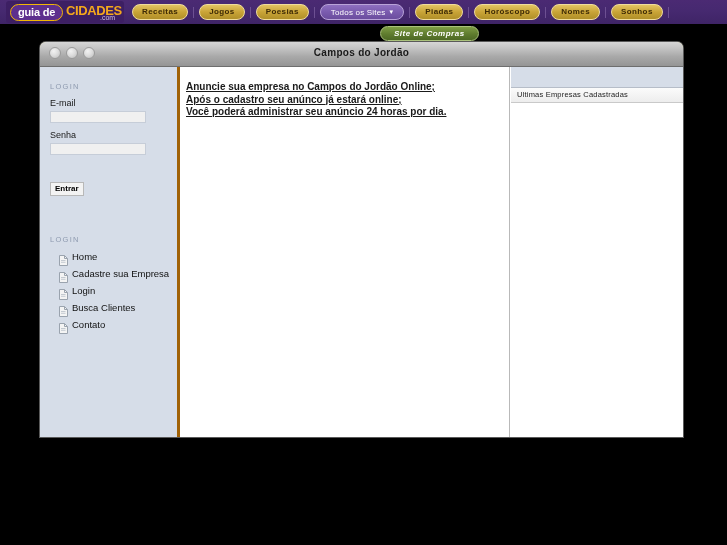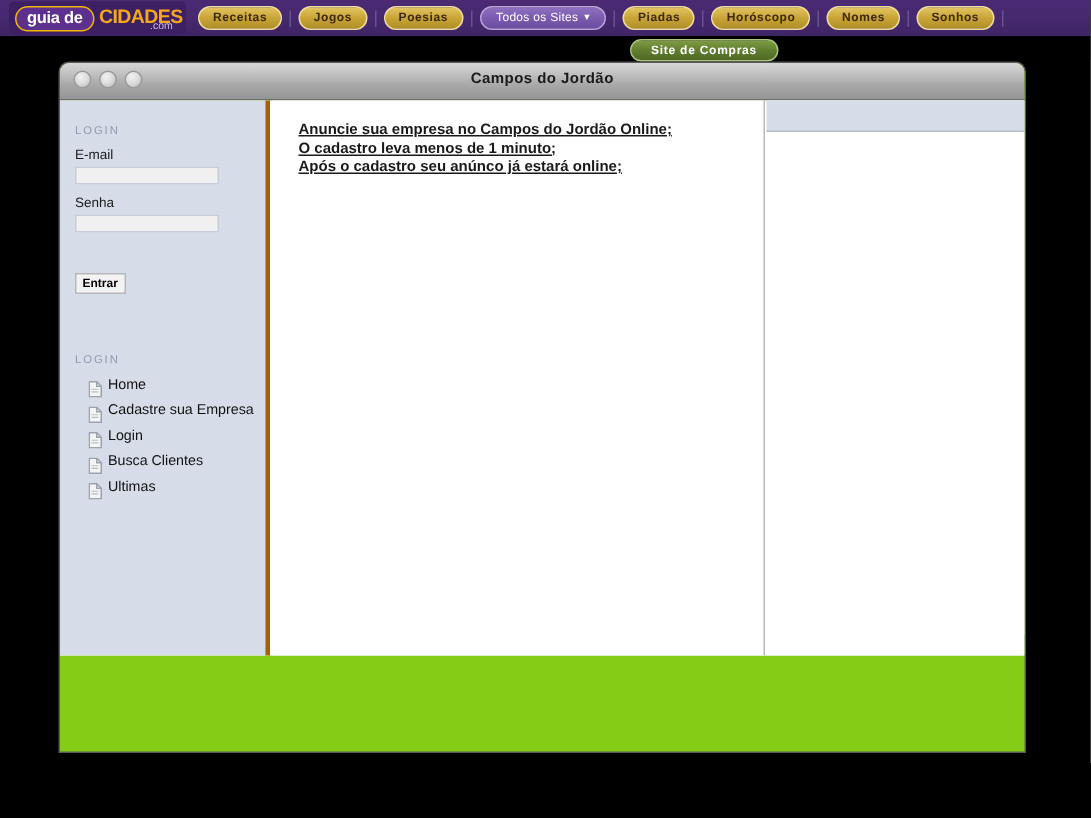--- a/index.html
+++ b/index.html
@@ -117,42 +117,43 @@
 
   
   .secondrow {
     position: absolute;
     left: 0; top: 24px;
     width: 727px; height: 16px;
     background: #000000;
   }
   .compras-btn {
     position: absolute;
-    left: 420px; top: 2px;
+    left: 380px; top: 2px;
     height: 13px;
     line-height: 13px;
     padding: 0 13px;
     border-radius: 8px;
     background: linear-gradient(to bottom, #7e9c44 0%, #5f7c2e 55%, #4d6824 100%);
     border: 1px solid #aac27c;
     color: #ffffff;
     font-size: 8px;
     font-weight: bold;
     letter-spacing: 0.5px;
     white-space: nowrap;
     cursor: pointer;
+    font-style: italic;
   }
 
   
   .window {
     position: absolute;
     left: 40px; top: 42px;
     width: 643px;
-    height: 459px;
-    background: #84cc16;
+    height: 395px;
+    background: #fef9c3;
     border-radius: 6px 6px 0 0;
     box-shadow: 0 0 0 1px #5a5a5a;
     overflow: hidden;
   }
   .titlebar {
     position: relative;
     height: 24px;
     background: linear-gradient(to bottom, #d6d6d6 0%, #c5c5c5 25%, #a9a9a9 60%, #959595 100%);
     border-bottom: 1px solid #6e6e6e;
   }
@@ -263,21 +264,21 @@
   .main {
     position: absolute;
     left: 141px; top: 0;
     width: 329px;
     height: 370px;
     background: #ffffff;
     border-right: 1px solid #b9b9b9;
     box-sizing: border-box;
   }
   .promo {
-    margin: 14px 0 0 18px;
+    margin: 14px 0 0 5px;
     padding: 0;
   }
   .promo li {
     list-style: none;
     font-size: 10px;
     font-weight: bold;
     color: #1a1a1a;
     text-decoration: underline;
     line-height: 11.5px;
     margin-bottom: 1px;
@@ -421,34 +422,35 @@
           </li>
 
           <li class="menu-li">
             <span class="doc-icon">
               <svg width="9" height="11" viewBox="0 0 9 11">
                   <path d="M0.5 0.5 H5.5 L8.5 3.5 V10.5 H0.5 Z" fill="#f4f4f4" stroke="#9aa3ae" stroke-width="1"></path>
                   <path d="M5.5 0.5 V3.5 H8.5" fill="none" stroke="#9aa3ae" stroke-width="1"></path>
                   <path d="M2 5.5 H6.5 M2 7.3 H6.5" stroke="#b8bfc8" stroke-width="0.8"></path>
                 </svg>
             </span>
-            <span class="menu-text">Ultimas</span>
+            <span class="menu-text">Contato</span>
           </li>
 
         </ul>
       </div>
     </div>
 
     <div class="main">
       <ul class="promo">
         <li>Anuncie sua empresa no Campos do Jordão Online;</li>
-        <li>O cadastro leva menos de 1 minuto;</li>
         <li>Após o cadastro seu anúnco já estará online;</li>
+        <li>Você poderá administrar seu anúncio 24 horas por dia.</li>
       </ul>
     </div>
 
     <div class="rightcol">
       <div class="rc-head-spacer"></div>
+      <div class="rc-title">Ultimas Empresas Cadastradas</div>
       <div class="rc-body"></div>
     </div>
 
   </div>
 </div>
 
 </body></html>

